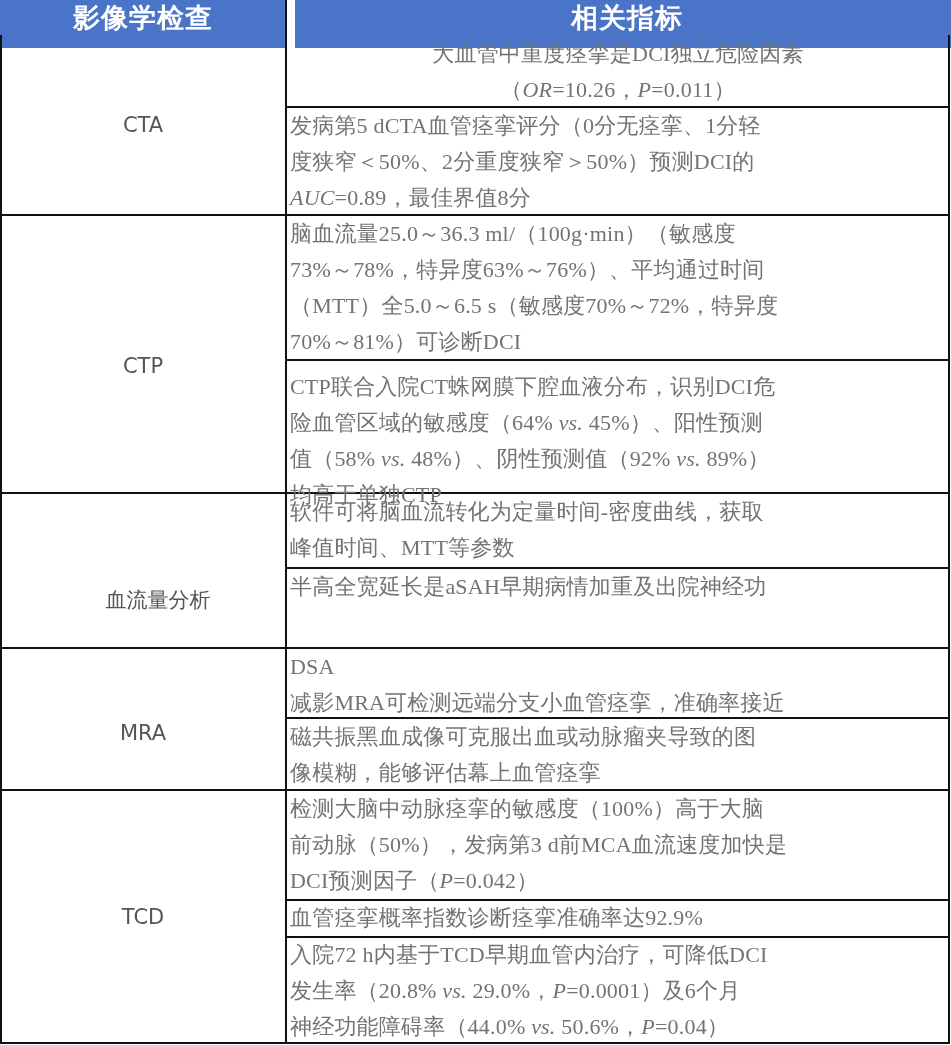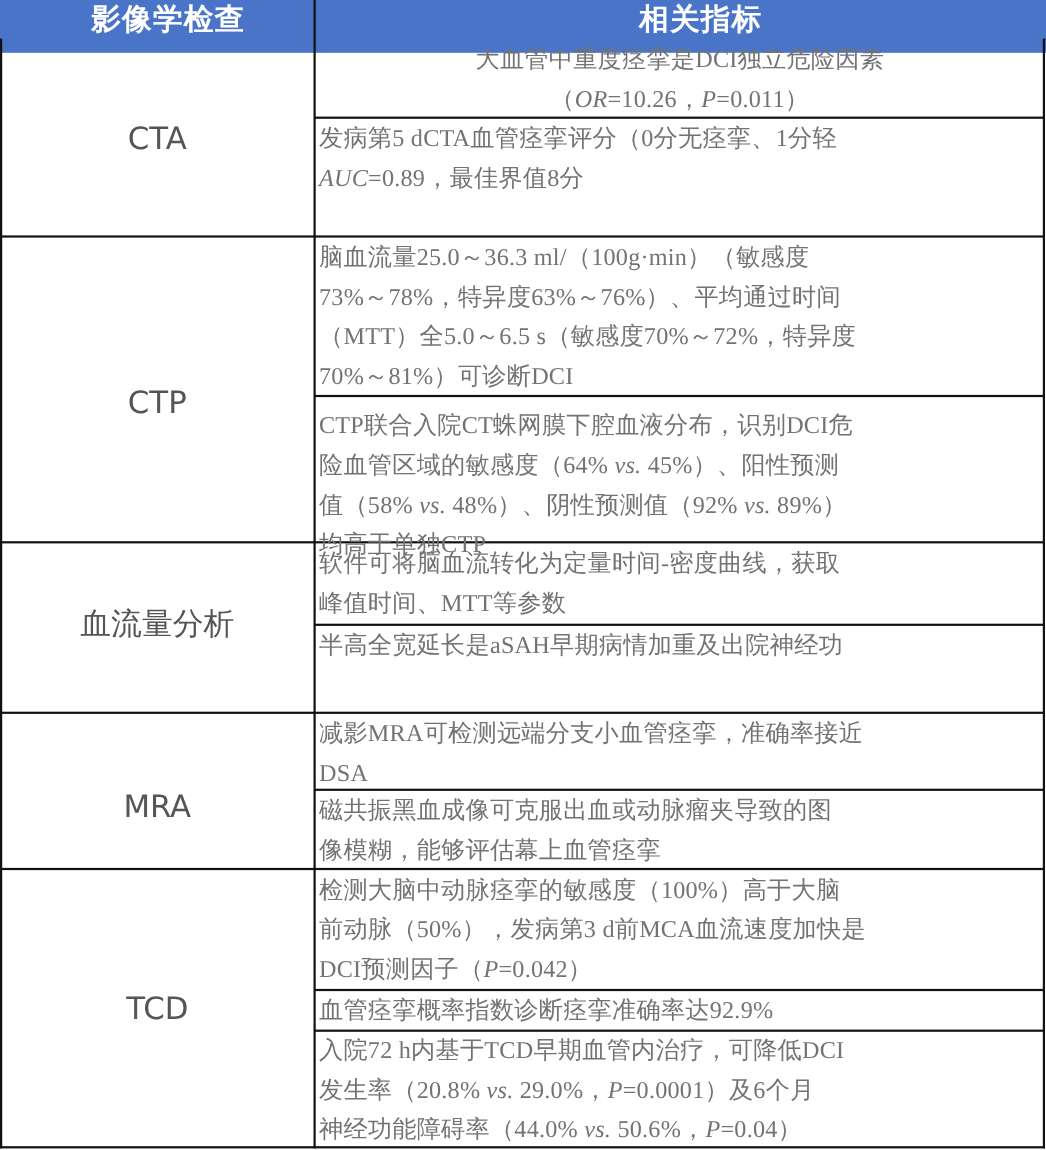--- a/index.html
+++ b/index.html
@@ -1,28 +1,28 @@
 <!DOCTYPE html>
 <html><head>
 <meta charset="utf-8">
 <style>
   html, body { margin: 0; padding: 0; background: #ffffff; }
   body { width: 951px; height: 1045px; overflow: hidden; position: relative;
          font-family: "DejaVu Sans", "Liberation Sans", sans-serif; }
   .tbl { position: absolute; left: 0; top: 0; width: 950px; }
   .hdr { position: absolute; top: 0; height: 48px; background: #4a74c8;
          color: #ffffff; font-weight: bold; font-size: 27px; line-height: 35px;
-         text-align: center; letter-spacing: 1px; padding-left: 10px; }
+         text-align: center; letter-spacing: 1px; }
   .hdr.c1 { left: 0; width: 286px; }
   .hdr.c2 { left: 295px; width: 664px; }
   .hline { position: absolute; height: 2px; background: #111; }
   .vline { position: absolute; width: 2px; background: #111; }
   .cat { position: absolute; left: 0; width: 286px; display: flex;
          align-items: center; justify-content: center; color: #555;
-         font-size: 28px; font-family: "DejaVu Sans", sans-serif; }
+         font-size: 21px; font-family: "DejaVu Sans", sans-serif; }
   .cell { position: absolute; left: 290px; width: 656px; color: #737373;
           font-size: 22px; line-height: 36px; letter-spacing: 0.2px;
           font-family: Liberation Serif, serif; word-break: break-all; }
   .cell.center { text-align: center; }
   .line { display: block; white-space: nowrap; }
   i { font-style: italic; }
 </style>
 </head>
 <body>
 
@@ -48,50 +48,51 @@
   <div class="hline" style="left:286px;top:899px;width:664px;"></div>
   <div class="hline" style="left:286px;top:936px;width:664px;"></div>
 
   <div class="cat" style="top:35px;height:180px;">CTA</div>
   <div class="cell center" style="top:36px;">
     <span class="line">大血管中重度痉挛是DCI独立危险因素</span>
     <span class="line">（<i>OR</i>=10.26，<i>P</i>=0.011）</span>
   </div>
   <div class="cell" style="top:108px;">
     <span class="line">发病第5 dCTA血管痉挛评分（0分无痉挛、1分轻</span>
+    <span class="line">度狭窄＜50%、2分重度狭窄＞50%）预测DCI的</span>
     <span class="line"><i>AUC</i>=0.89，最佳界值8分</span>
   </div>
 
   <div class="cat" style="top:215px;height:301px;">CTP</div>
   <div class="cell" style="top:216px;">
     <span class="line">脑血流量25.0～36.3 ml/（100g·min）（敏感度</span>
     <span class="line">73%～78%，特异度63%～76%）、平均通过时间</span>
     <span class="line">（MTT）全5.0～6.5 s（敏感度70%～72%，特异度</span>
     <span class="line">70%～81%）可诊断DCI</span>
   </div>
   <div class="cell" style="top:369px;">
     <span class="line">CTP联合入院CT蛛网膜下腔血液分布，识别DCI危</span>
     <span class="line">险血管区域的敏感度（64% <i>vs.</i> 45%）、阳性预测</span>
     <span class="line">值（58% <i>vs.</i> 48%）、阴性预测值（92% <i>vs.</i> 89%）</span>
     <span class="line">均高于单独CTP</span>
   </div>
 
-  <div class="cat" style="top:467px;height:199px;">血流量分析</div>
+  <div class="cat" style="top:500px;height:199px;padding-left:15px;">血流量分析</div>
   <div class="cell" style="top:494px;">
     <span class="line">软件可将脑血流转化为定量时间-密度曲线，获取</span>
     <span class="line">峰值时间、MTT等参数</span>
   </div>
   <div class="cell" style="top:569px;">
     <span class="line">半高全宽延长是aSAH早期病情加重及出院神经功</span>
   </div>
 
   <div class="cat" style="top:648px;height:170px;">MRA</div>
   <div class="cell" style="top:649px;">
+    <span class="line">DSA</span>
     <span class="line">减影MRA可检测远端分支小血管痉挛，准确率接近</span>
-    <span class="line">DSA</span>
   </div>
   <div class="cell" style="top:719px;">
     <span class="line">磁共振黑血成像可克服出血或动脉瘤夹导致的图</span>
     <span class="line">像模糊，能够评估幕上血管痉挛</span>
   </div>
 
   <div class="cat" style="top:790px;height:253px;text-align:center;">TCD</div>
   <div class="cell" style="top:791px;">
     <span class="line">检测大脑中动脉痉挛的敏感度（100%）高于大脑</span>
     <span class="line">前动脉（50%），发病第3 d前MCA血流速度加快是</span>

